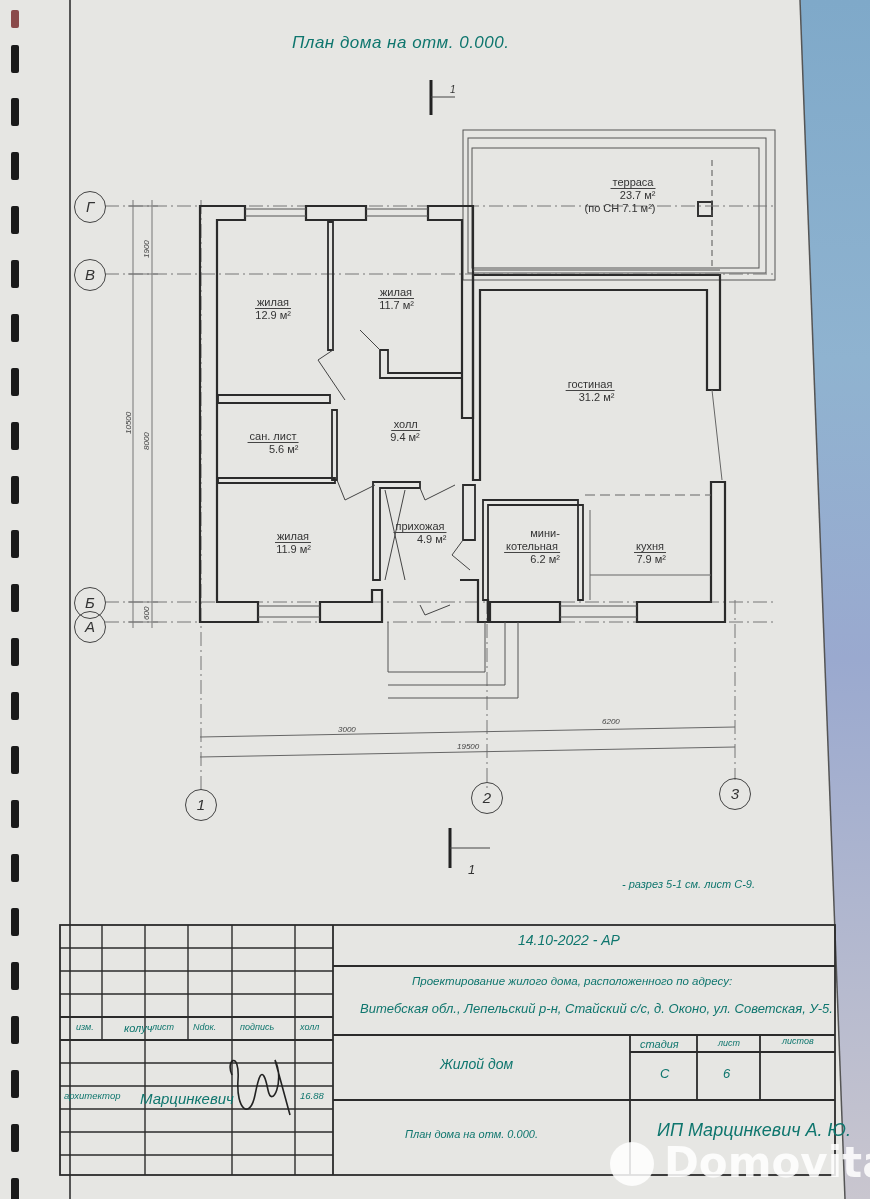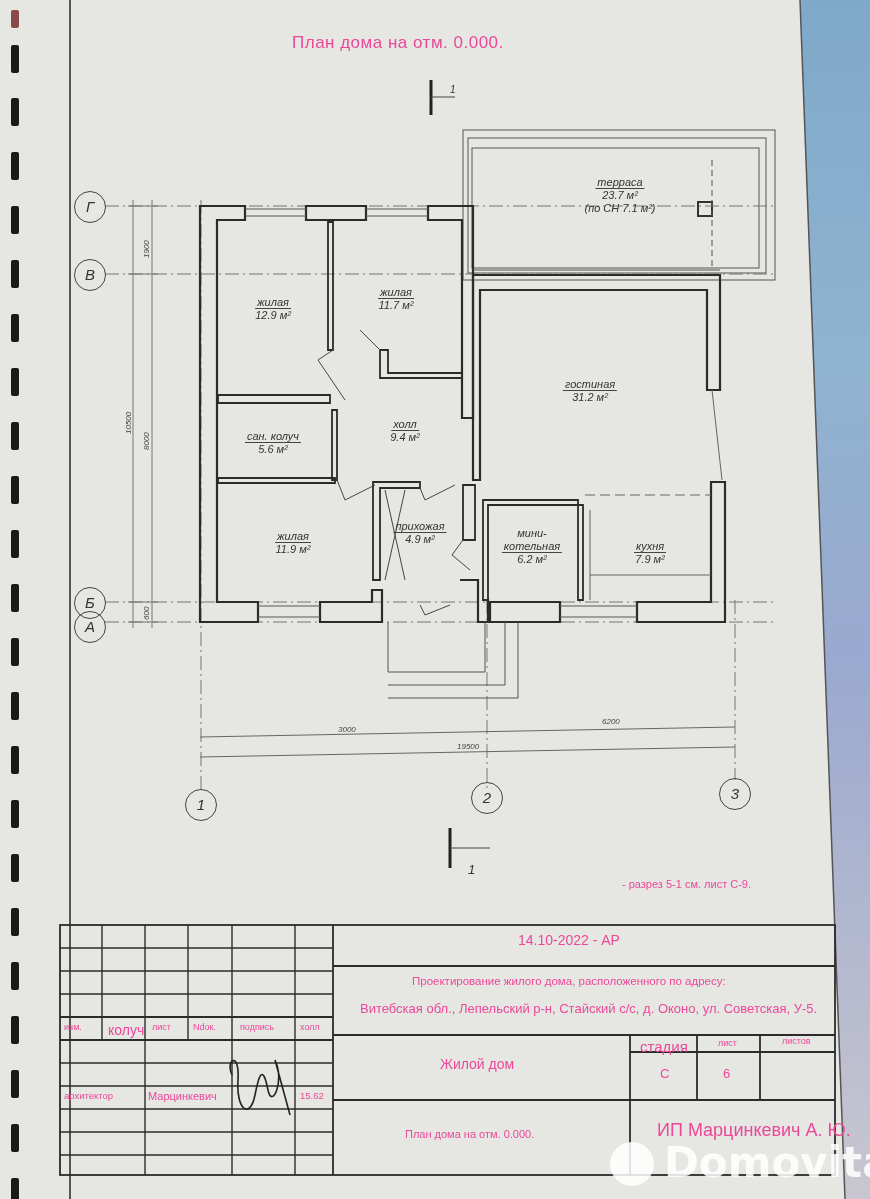--- a/index.html
+++ b/index.html
@@ -3,25 +3,25 @@
 <meta charset="utf-8">
 <style>
   html,body{margin:0;padding:0;}
   body{width:870px;height:1199px;overflow:hidden;position:relative;
        background:linear-gradient(180deg,#7fa9c9 0%,#8fb3d0 30%,#9aa9cf 55%,#c9c6cf 100%);
        font-family:"Liberation Sans",sans-serif;}
   .sheet{position:absolute;left:0;top:0;width:845px;height:1199px;background:#e6e6e3;
          clip-path:polygon(0 0,800px 0,845px 1199px,0 1199px);}
   .holes{position:absolute;left:11px;top:40px;}
   .hole{position:absolute;width:8px;height:28px;background:#1a1a1a;border-radius:2px;}
-  .txt{position:absolute;color:#ec4899;white-space:nowrap;}
+  .txt{position:absolute;font-style:italic;color:#0f766e;white-space:nowrap;}
   .title{font-size:17px;left:292px;top:33px;letter-spacing:.5px;}
   .note{font-size:11px;left:622px;top:878px;}
   svg{position:absolute;left:0;top:0;}
-  .room-label{position:absolute;text-align:center;font-style:italic;color:#333;
+  .room-label{position:absolute;text-align:right;color:#333;
               font-size:11px;line-height:13px;transform:translateX(-50%);white-space:nowrap;}
   .room-label .name{border-bottom:1px solid #444;padding:0 2px;}
   .axis{position:absolute;width:30px;height:30px;border:1.5px solid #444;border-radius:50%;
         font-style:italic;font-size:15px;text-align:center;line-height:30px;color:#333;}
   .dim{position:absolute;font-size:8px;color:#444;font-style:italic;}
   .dim.v{transform:rotate(-90deg);transform-origin:left top;}
   .sec{position:absolute;font-size:10px;font-style:italic;color:#333;}
   .wm-dot{position:absolute;left:610px;top:1142px;width:44px;height:44px;border-radius:50%;
           background:rgba(255,255,255,.85);}
   .wm-text{position:absolute;left:664px;top:1138px;color:rgba(255,255,255,.85);
@@ -210,21 +210,21 @@
 </div>
 <div class="room-label" style="left:396px;top:286px">
   <div><span class="name">жилая</span></div>
     <div>11.7 м²</div>
 </div>
 <div class="room-label" style="left:590px;top:378px">
   <div><span class="name">гостиная</span></div>
     <div>31.2 м²</div>
 </div>
 <div class="room-label" style="left:273px;top:430px">
-  <div><span class="name">сан. колуч</span></div>
+  <div><span class="name">сан. лист</span></div>
     <div>5.6 м²</div>
 </div>
 <div class="room-label" style="left:405px;top:418px">
   <div><span class="name">холл</span></div>
     <div>9.4 м²</div>
 </div>
 <div class="room-label" style="left:293px;top:530px">
   <div><span class="name">жилая</span></div>
     <div>11.9 м²</div>
 </div>
@@ -257,33 +257,33 @@
 <div class="dim v" style="left:142px;top:450px">8000</div>
 <div class="dim v" style="left:142px;top:620px">600</div>
 <div class="dim v" style="left:124px;top:434px">10500</div>
 
 <div class="txt note">- разрез 5-1 см. лист С-9.</div>
 
 <div class="txt" style="left:518px;top:932px;font-size:14px">14.10-2022 - АР</div>
 <div class="txt" style="left:412px;top:975px;font-size:11.5px">Проектирование жилого дома, расположенного по адресу:</div>
 <div class="txt" style="left:360px;top:1001px;font-size:13px">Витебская обл.,  Лепельский р-н, Стайский с/с, д. Оконо, ул. Советская, У-5.</div>
 
-<div class="txt" style="left:64px;top:1022px;font-size:9px">изм.</div>
-<div class="txt" style="left:108px;top:1022px;font-size:14px">колуч</div>
+<div class="txt" style="left:76px;top:1022px;font-size:9px">изм.</div>
+<div class="txt" style="left:124px;top:1022px;font-size:11px">колуч</div>
 <div class="txt" style="left:152px;top:1022px;font-size:9px">лист</div>
 <div class="txt" style="left:193px;top:1022px;font-size:9px">Ndoк.</div>
 <div class="txt" style="left:240px;top:1022px;font-size:9px">подпись</div>
 <div class="txt" style="left:300px;top:1022px;font-size:9px">холл</div>
 
 <div class="txt" style="left:64px;top:1090px;font-size:9.5px">архитектор</div>
-<div class="txt" style="left:148px;top:1090px;font-size:11px">Марцинкевич</div>
-<div class="txt" style="left:300px;top:1090px;font-size:9.5px">15.62</div>
+<div class="txt" style="left:140px;top:1090px;font-size:15px">Марцинкевич</div>
+<div class="txt" style="left:300px;top:1090px;font-size:9.5px">16.88</div>
 
 <div class="txt" style="left:440px;top:1056px;font-size:14px">Жилой дом</div>
-<div class="txt" style="left:640px;top:1038px;font-size:15px">стадия</div>
+<div class="txt" style="left:640px;top:1038px;font-size:11px">стадия</div>
 <div class="txt" style="left:718px;top:1038px;font-size:9px">лист</div>
 <div class="txt" style="left:782px;top:1036px;font-size:9px">листов</div>
 <div class="txt" style="left:660px;top:1066px;font-size:13px">С</div>
 <div class="txt" style="left:723px;top:1066px;font-size:13px">6</div>
 
 <div class="txt" style="left:405px;top:1128px;font-size:11px">План дома на отм. 0.000.</div>
 <div class="txt" style="left:657px;top:1120px;font-size:18px">ИП Марцинкевич А. Ю.</div>
 
 <div class="wm-dot"></div>
 <div class="wm-text">Domovita</div>

